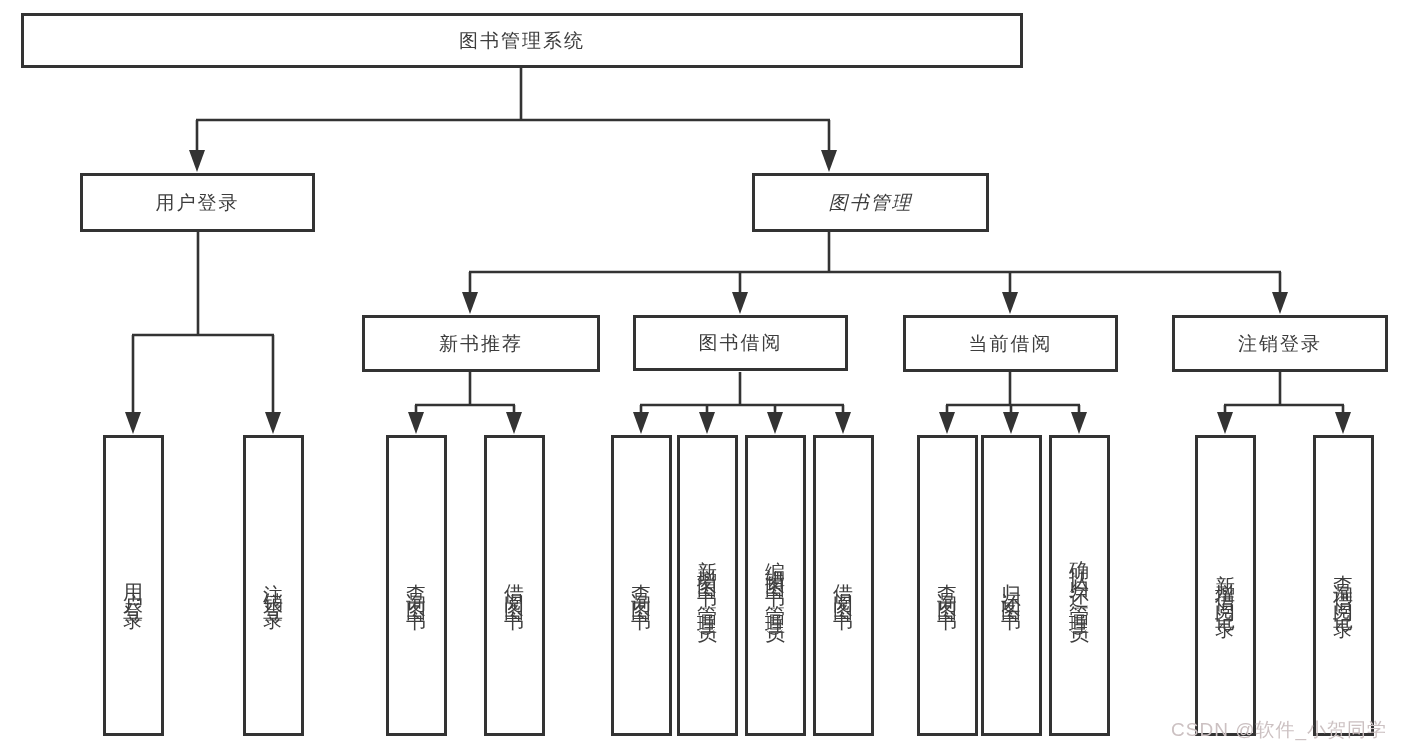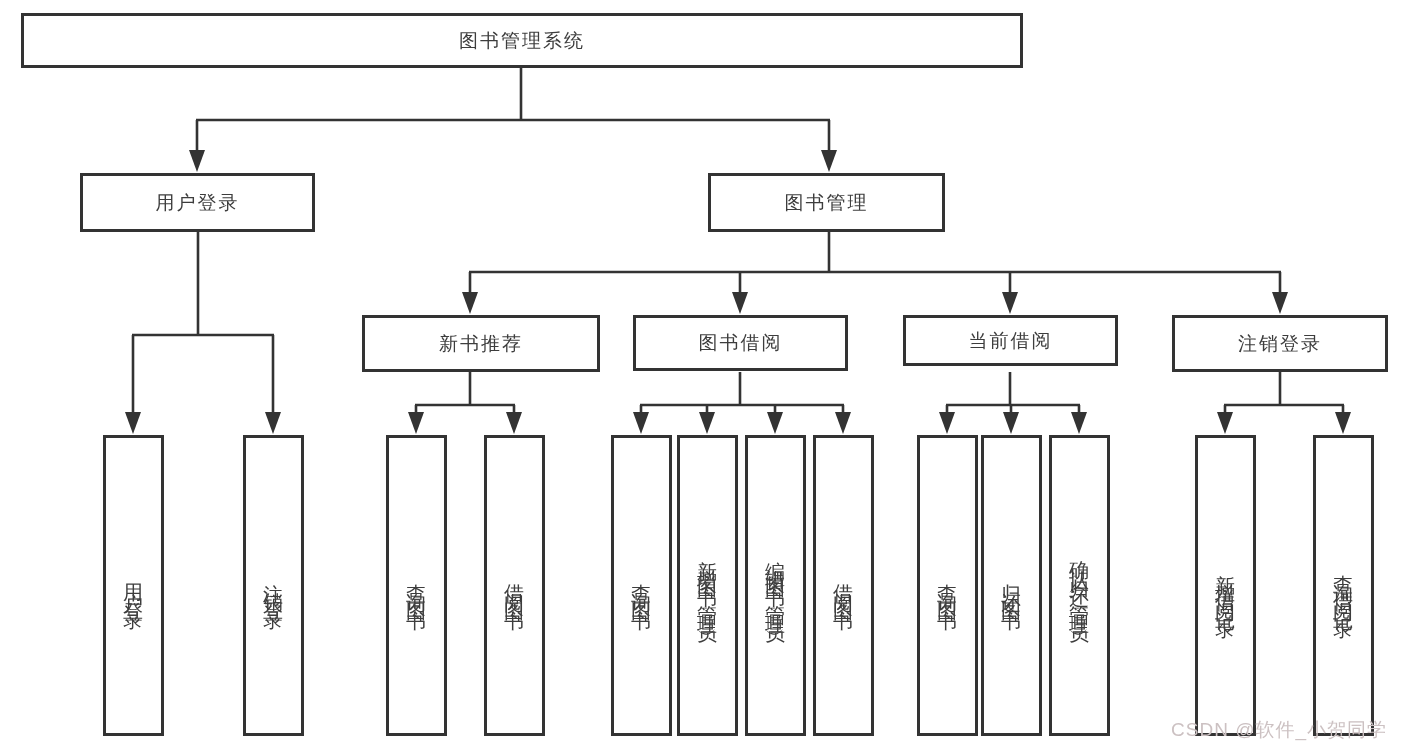--- a/index.html
+++ b/index.html
@@ -25,24 +25,24 @@
   .vbox .vtext{
     writing-mode:vertical-rl;
     text-orientation:mixed;
     letter-spacing:9px;
     line-height:1;
     white-space:nowrap;
   }
   
   .n-root   {left:21px;  top:13px;  width:1002px; height:55px;}
   .n-login  {left:80px;  top:173px; width:235px;  height:59px;}
-  .n-mgmt   {left:708px; top:173px; width:237px;  height:59px;}
+  .n-mgmt   {left:752px; top:173px; width:237px;  height:59px;font-style:italic;}
   .n-l3-0   {left:362px; top:315px; width:238px;  height:57px;}
   .n-l3-1   {left:633px; top:315px; width:215px;  height:56px;}
-  .n-l3-2   {left:903px; top:315px; width:215px;  height:51px;}
+  .n-l3-2   {left:903px; top:315px; width:215px;  height:57px;}
   .n-l3-3   {left:1172px;top:315px; width:216px;  height:57px;}
   .leaf     {top:435px;  width:61px; height:301px;}
   .lf-0 {left:103px;} .lf-1 {left:243px;}
   .lf-2 {left:386px;} .lf-3 {left:484px;}
   .lf-4 {left:611px;} .lf-5 {left:677px;} .lf-6 {left:745px;} .lf-7 {left:813px;}
   .lf-8 {left:917px;} .lf-9 {left:981px;} .lf-10{left:1049px;}
   .lf-11{left:1195px;} .lf-12{left:1313px;}
   .watermark{
     position:absolute;right:18px;bottom:4px;
     font-size:19px;color:#ccc1c2;letter-spacing:1px;

